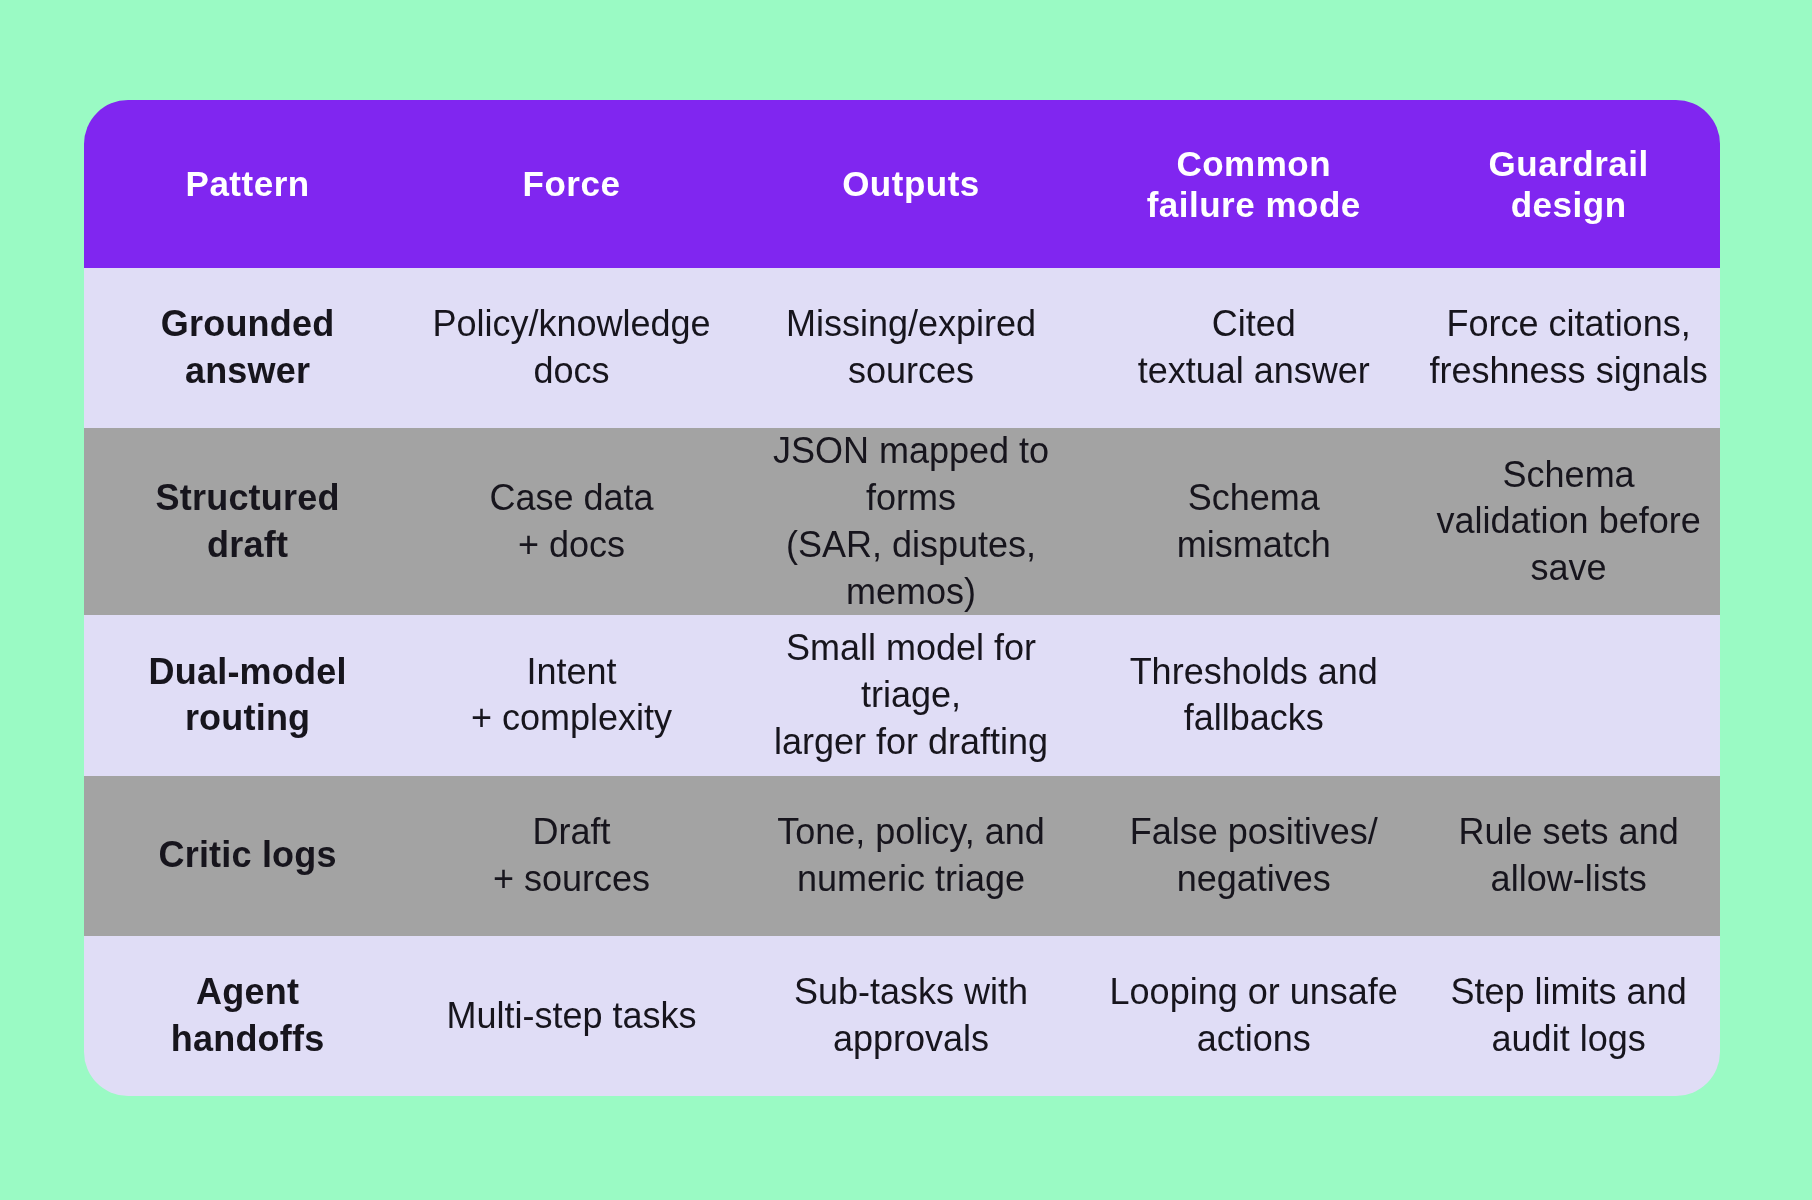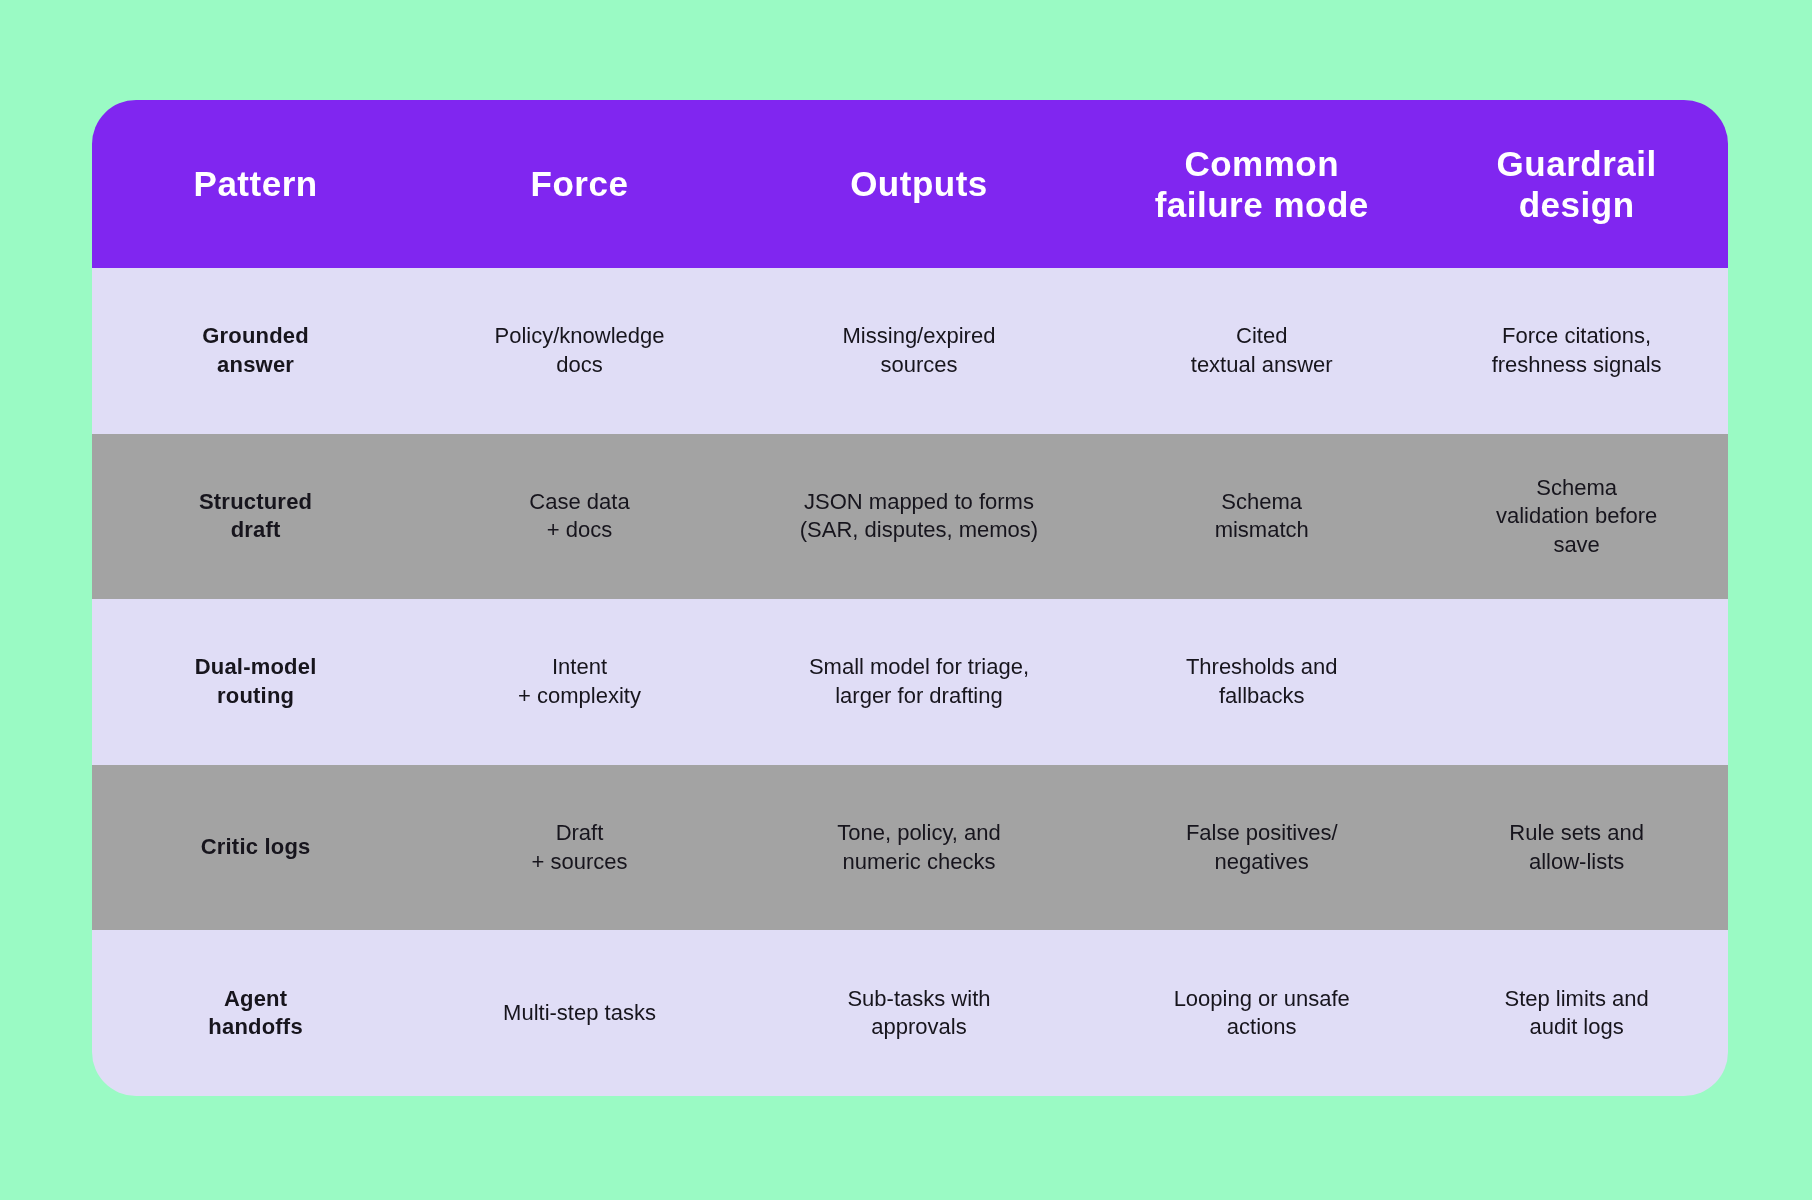--- a/index.html
+++ b/index.html
@@ -4,21 +4,21 @@
 <style>
   * { margin: 0; padding: 0; box-sizing: border-box; }
   html, body {
     width: 1812px; height: 1200px;
     background: #9AFAC4;
     font-family: "Liberation Sans", sans-serif;
     overflow: hidden;
   }
   .card {
     position: absolute;
-    left: 92px; top: 100px;
+    left: 84px; top: 100px;
     width: 1636px; height: 996px;
     border-radius: 44px;
     overflow: hidden;
     display: flex;
     flex-direction: column;
     box-shadow: 0 0 0 0 transparent;
   }
   .grid-row {
     display: grid;
     grid-template-columns: 20% 19.6% 21.9% 20% 18.5%;
@@ -36,21 +36,21 @@
     font-size: 35px;
     line-height: 1.18;
     white-space: pre-line;
     letter-spacing: 0.5px;
   }
   .row { flex: 1; }
   .row.light { background: #E0DDF6; }
   .row.dark  { background: #a3a3a3; }
   .td {
     text-align: center;
-    font-size: 22px;
+    font-size: 36px;
     line-height: 1.3;
     color: #17151D;
     white-space: pre-line;
     padding: 0 8px;
   }
   .td.pattern {
     font-weight: bold;
     letter-spacing: 0.2px;
   }
 </style>
@@ -105,21 +105,21 @@
 larger for drafting</div>
     <div class="td">Thresholds and
 fallbacks</div>
   </div>
 
   <div class="row dark grid-row">
     <div class="td pattern">Critic logs</div>
     <div class="td">Draft
 + sources</div>
     <div class="td">Tone, policy, and
-numeric checks</div>
+numeric triage</div>
     <div class="td">False positives/
 negatives</div>
     <div class="td">Rule sets and
 allow-lists</div>
   </div>
 
   <div class="row light grid-row">
     <div class="td pattern">Agent
 handoffs</div>
     <div class="td">Multi-step tasks</div>

